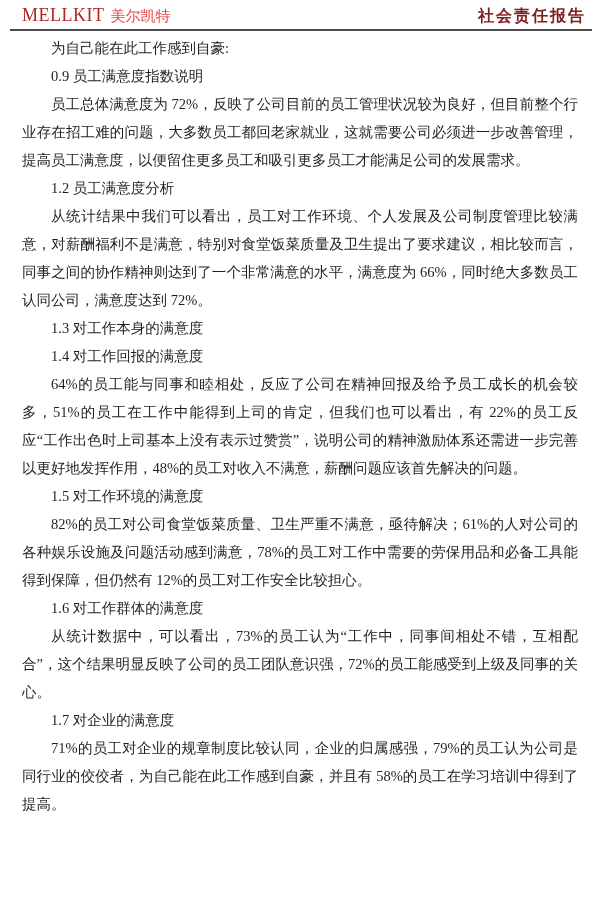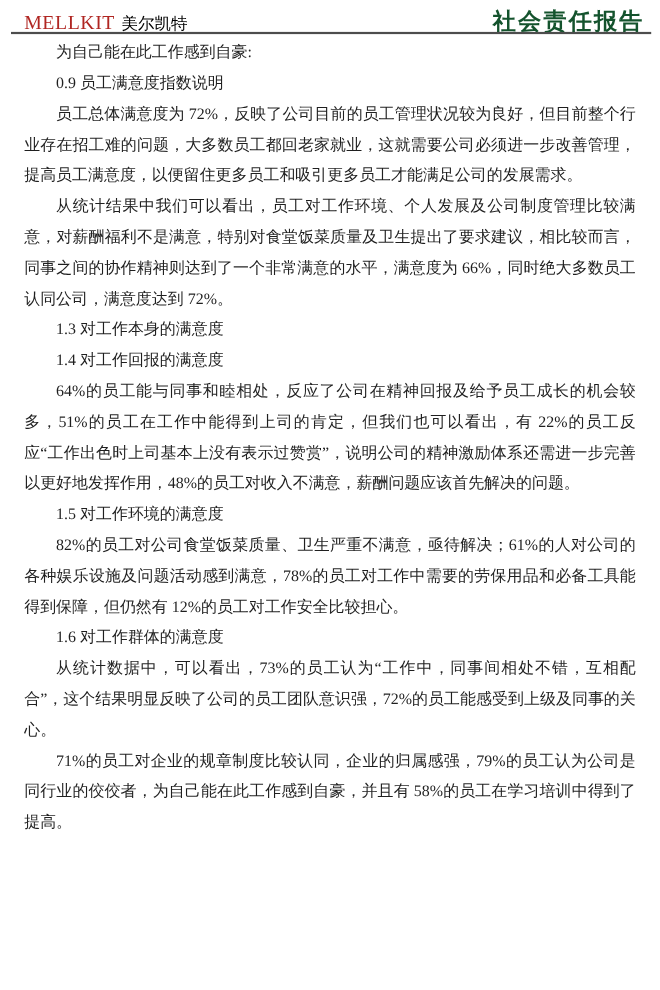--- a/index.html
+++ b/index.html
@@ -24,26 +24,26 @@
     align-items: baseline;
   }
   .brand { display: flex; align-items: baseline; gap: 6px; }
   .brand-en {
     color: #b02622;
     font-size: 18px;
     letter-spacing: 0.5px;
     font-family: "Liberation Serif", "DejaVu Serif", serif;
   }
   .brand-cn {
-    color: #000000;
+    color: #ef4444;
     font-size: 15px;
   }
   .doc-title {
-    color: #14532d;
-    font-size: 21px;
+    color: #7f1d1d;
+    font-size: 16px;
     font-weight: bold;
     letter-spacing: 2px;
   }
   .header-rule {
     position: absolute;
     top: 29px; left: 10px; right: 8px;
     height: 2px;
     background: #4d4d4d;
   }
   .content {
@@ -78,33 +78,35 @@
     <div class="doc-title">社会责任报告</div>
   </div>
   <div class="header-rule"></div>
 
   <div class="content">
     <p>为自己能在此工作感到自豪:</p>
 
     <p>0.9 员工满意度指数说明</p>
     <p>员工总体满意度为 72%，反映了公司目前的员工管理状况较为良好，但目前整个行业存在招工难的问题，大多数员工都回老家就业，这就需要公司必须进一步改善管理，提高员工满意度，以便留住更多员工和吸引更多员工才能满足公司的发展需求。</p>
 
+    <p>1.2 员工满意度分析</p>
     <p>从统计结果中我们可以看出，员工对工作环境、个人发展及公司制度管理比较满意，对薪酬福利不是满意，特别对食堂饭菜质量及卫生提出了要求建议，相比较而言，同事之间的协作精神则达到了一个非常满意的水平，满意度为 66%，同时绝大多数员工认同公司，满意度达到 72%。</p>
 
     <p>1.3 对工作本身的满意度</p>
 
     <p>1.4 对工作回报的满意度</p>
     <p>64%的员工能与同事和睦相处，反应了公司在精神回报及给予员工成长的机会较多，51%的员工在工作中能得到上司的肯定，但我们也可以看出，有 22%的员工反应“工作出色时上司基本上没有表示过赞赏”，说明公司的精神激励体系还需进一步完善以更好地发挥作用，48%的员工对收入不满意，薪酬问题应该首先解决的问题。</p>
 
     <p>1.5 对工作环境的满意度</p>
     <p>82%的员工对公司食堂饭菜质量、卫生严重不满意，亟待解决；61%的人对公司的各种娱乐设施及问题活动感到满意，78%的员工对工作中需要的劳保用品和必备工具能得到保障，但仍然有 12%的员工对工作安全比较担心。</p>
 
     <p>1.6 对工作群体的满意度</p>
     <p>从统计数据中，可以看出，73%的员工认为“工作中，同事间相处不错，互相配合”，这个结果明显反映了公司的员工团队意识强，72%的员工能感受到上级及同事的关心。</p>
 
+    <p>1.7 对企业的满意度</p>
     <p>71%的员工对企业的规章制度比较认同，企业的归属感强，79%的员工认为公司是同行业的佼佼者，为自己能在此工作感到自豪，并且有 58%的员工在学习培训中得到了提高。</p>
   </div>
 
   <div class="footer">
     <span>12</span>
   </div>
 
 </div>
 
 </body></html>

